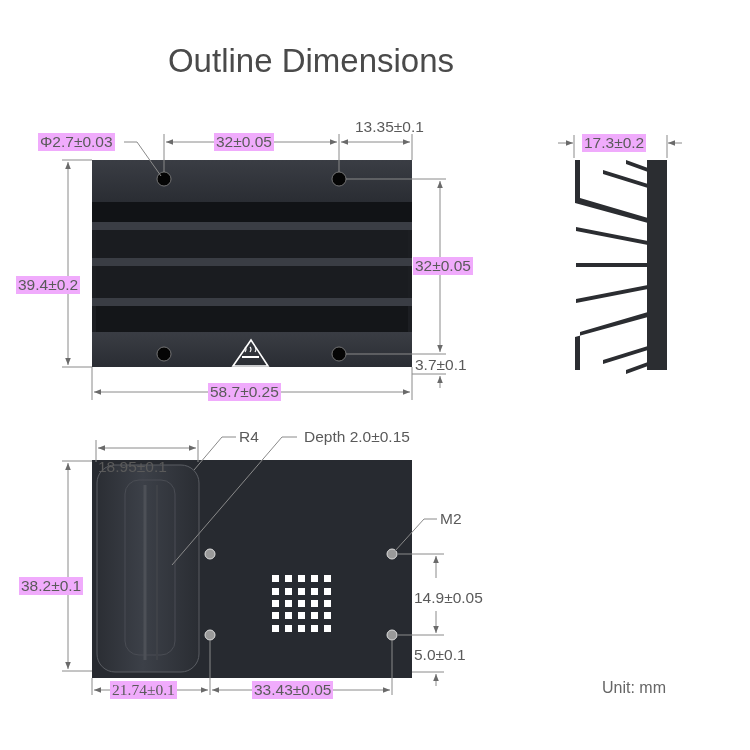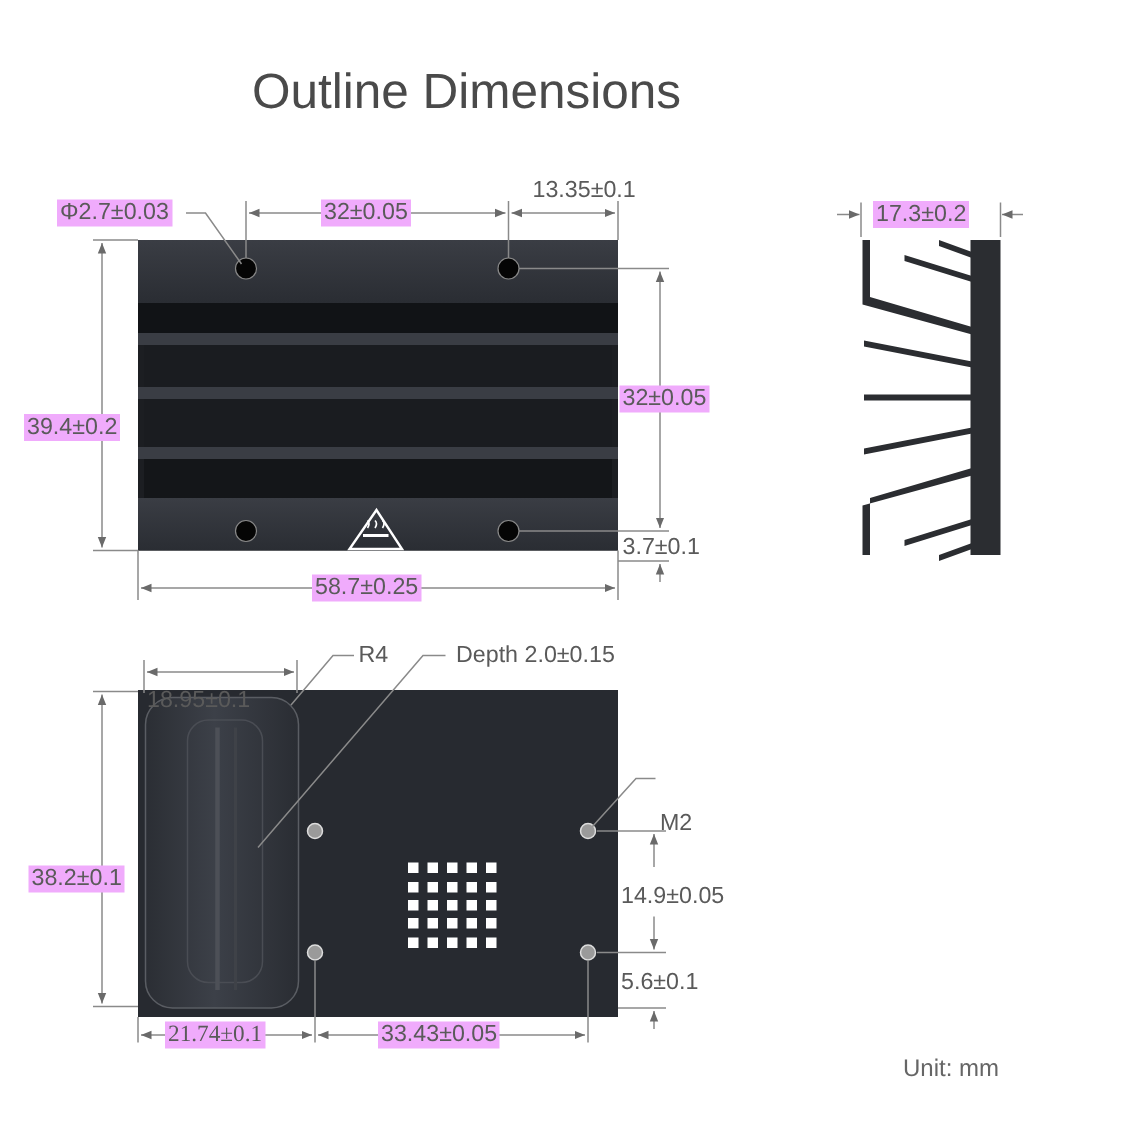--- a/index.html
+++ b/index.html
@@ -1,20 +1,20 @@
 <!DOCTYPE html>
 <html><head>
 <meta charset="utf-8">
 <style>
   html, body { margin:0; padding:0; background:#ffffff; }
   body { width:750px; height:750px; position:relative; overflow:hidden; font-family:"Liberation Sans", sans-serif; }
   .title { position:absolute; left:0; top:42px; width:622px; text-align:center; font-size:33px; color:#4a4a4a; }
   .lbl { position:absolute; font-size:15.5px; color:#5a5a5a; white-space:nowrap; line-height:18px; background:#f0abfc; padding:0 2px; }
   .lbl.nobg { background:transparent; }
-  .unit { position:absolute; left:602px; top:679px; font-size:16px; color:#666;margin-top:25px; }
+  .unit { position:absolute; left:602px; top:679px; font-size:16px; color:#666; }
   svg.draw { position:absolute; left:0; top:0; }
 </style>
 </head>
 <body>
 
 <div class="title">Outline Dimensions</div>
 
 <svg class="draw" width="750" height="750" viewBox="0 0 750 750">
   <defs>
     <marker id="arr" viewBox="0 0 10 10" refX="10" refY="5" markerWidth="7" markerHeight="7" orient="auto-start-reverse">
@@ -179,20 +179,20 @@
 <div class="lbl" style="left:16px;top:257px;margin-top:19px;">39.4±0.2</div>
 <div class="lbl" style="left:413px;top:257px;">32±0.05</div>
 <div class="lbl nobg" style="left:413px;top:356px;">3.7±0.1</div>
 <div class="lbl" style="left:208px;top:383px;">58.7±0.25</div>
 
 <div class="lbl" style="left:582px;top:134px;">17.3±0.2</div>
 
 <div class="lbl nobg" style="left:96px;top:428px;margin-top:30px;">18.95±0.1</div>
 <div class="lbl nobg" style="left:237px;top:428px;">R4</div>
 <div class="lbl nobg" style="left:302px;top:428px;">Depth 2.0±0.15</div>
-<div class="lbl nobg" style="left:438px;top:540px;">M2</div>
+<div class="lbl nobg" style="left:438px;top:510px;">M2</div>
 <div class="lbl" style="left:19px;top:557px;margin-top:20px;">38.2±0.1</div>
 <div class="lbl nobg" style="left:412px;top:589px;">14.9±0.05</div>
-<div class="lbl nobg" style="left:412px;top:646px;">5.6±0.1</div>
+<div class="lbl nobg" style="left:412px;top:646px;">5.0±0.1</div>
 <div class="lbl" style="left:110px;top:681px;font-family:Liberation Serif, serif;">21.74±0.1</div>
 <div class="lbl" style="left:252px;top:681px;">33.43±0.05</div>
 
 <div class="unit">Unit: mm</div>
 
 </body></html>

